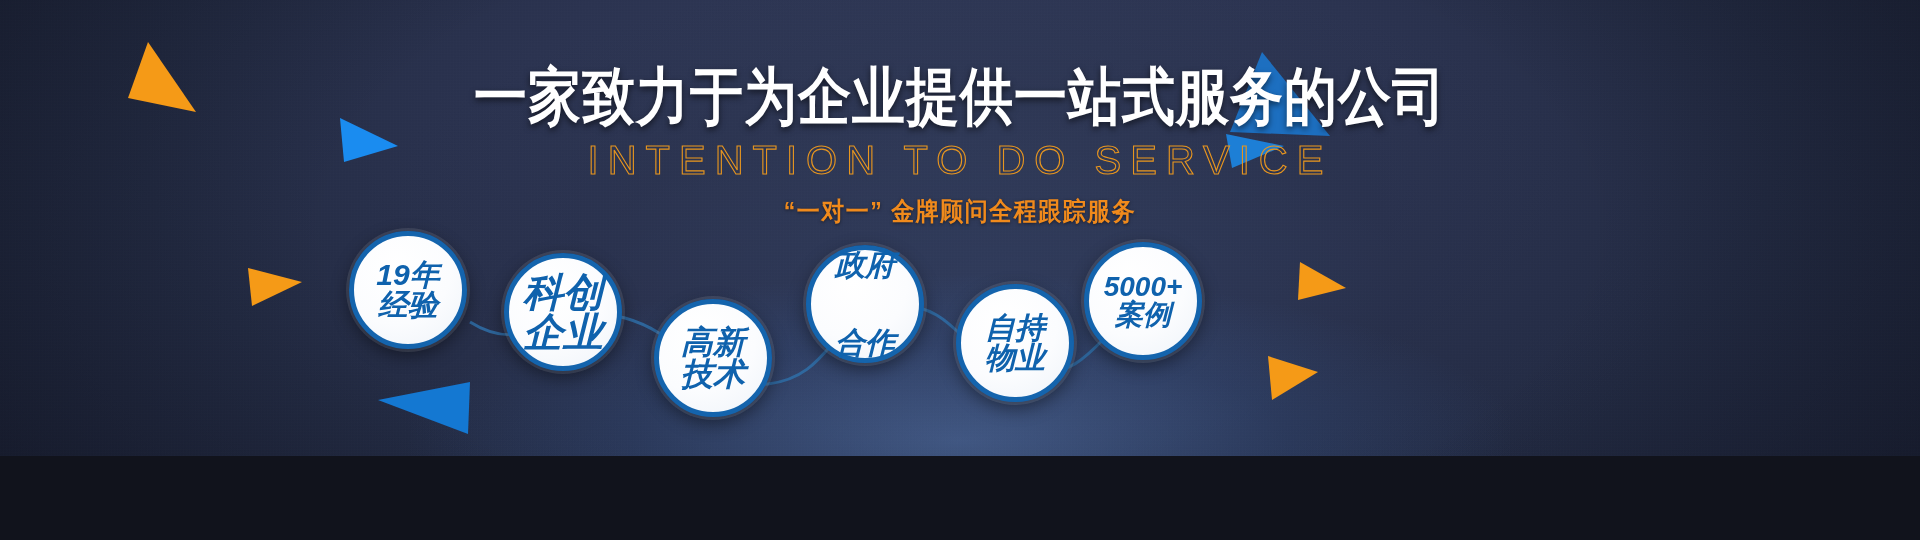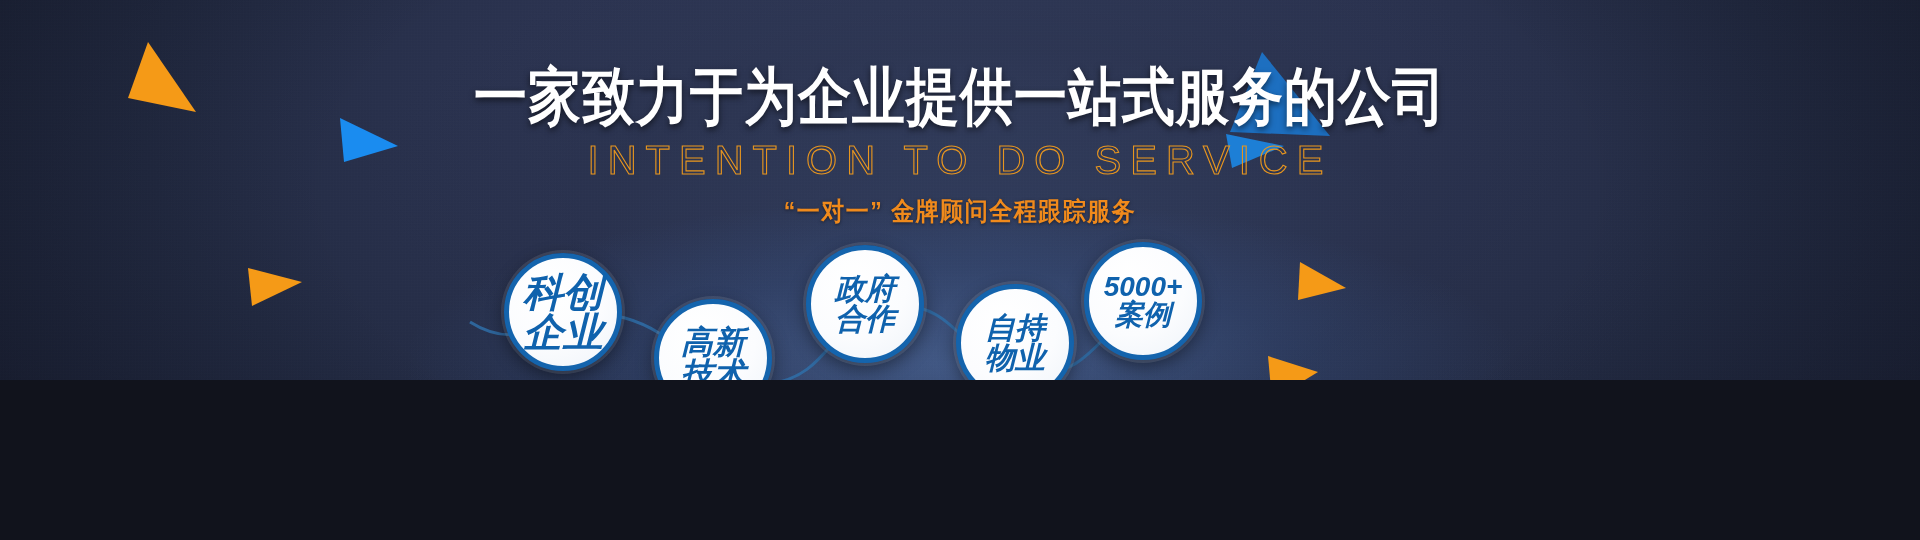--- a/index.html
+++ b/index.html
@@ -2,21 +2,21 @@
 <html><head>
 <meta charset="utf-8">
 <style>
   * { margin:0; padding:0; box-sizing:border-box; }
   html,body { background:#11131c; }
   body {
     font-family:"Liberation Sans", sans-serif;
     width:1920px; height:540px; overflow:hidden;
   }
   #banner {
-    position:relative; width:1920px; height:380px; overflow:hidden;
+    position:relative; width:1920px; height:456px; overflow:hidden;
     background:
       radial-gradient(ellipse 900px 420px at 52% 62%, rgba(48,60,92,0.75) 0%, rgba(38,46,72,0.35) 45%, rgba(0,0,0,0) 75%),
       radial-gradient(ellipse 1200px 600px at 50% 30%, #333d5c 0%, #2b3350 38%, #222a42 68%, #1b2136 100%),
       linear-gradient(180deg,#262e47 0%,#262d45 55%,#1d2338 100%);
   }
   
   #vignette {
     position:absolute; inset:0;
     background:
       radial-gradient(ellipse 1400px 700px at 50% 50%, rgba(0,0,0,0) 45%, rgba(10,12,20,0.55) 100%);
@@ -99,29 +99,33 @@
     <path d="M470,322 C530,360 560,300 625,318 C690,336 700,392 768,384 C836,376 830,310 896,306 C962,302 966,372 1032,374 C1098,376 1100,318 1160,300" fill="none" stroke="#2f6ea8" stroke-width="3" opacity="0.85"></path>
   </svg>
 
   <div id="text-block">
     <div id="main-title">一家致力于为企业提供一站式服务的公司</div>
     <div id="sub-title">INTENTION TO DO SERVICE</div>
     <div id="tagline">“一对一” 金牌顾问全程跟踪服务</div>
   </div>
 
   <div id="badges">
+    <div class="badge" style="left:349px; top:231px; width:118px; height:118px; font-size:30px;">
+      <span>19年</span>
+      <span>经验</span>
+    </div>
     <div class="badge" style="left:504px; top:253px; width:118px; height:118px; font-size:40px;">
       <span>科创</span>
       <span>企业</span>
     </div>
     <div class="badge" style="left:654px; top:299px; width:118px; height:118px; font-size:32px;">
       <span>高新</span>
       <span>技术</span>
     </div>
-    <div class="badge" style="left:806px; top:245px; width:118px; height:118px; font-size:30px;">
+    <div class="badge" style="left:806px; top:245px; width:118px; height:118px; font-size:30px;justify-content:space-between;">
       <span>政府</span>
       <span>合作</span>
     </div>
     <div class="badge" style="left:956px; top:284px; width:118px; height:118px; font-size:30px;">
       <span>自持</span>
       <span>物业</span>
     </div>
     <div class="badge" style="left:1084px; top:242px; width:118px; height:118px; font-size:28px;">
       <span>5000+</span>
       <span>案例</span>

